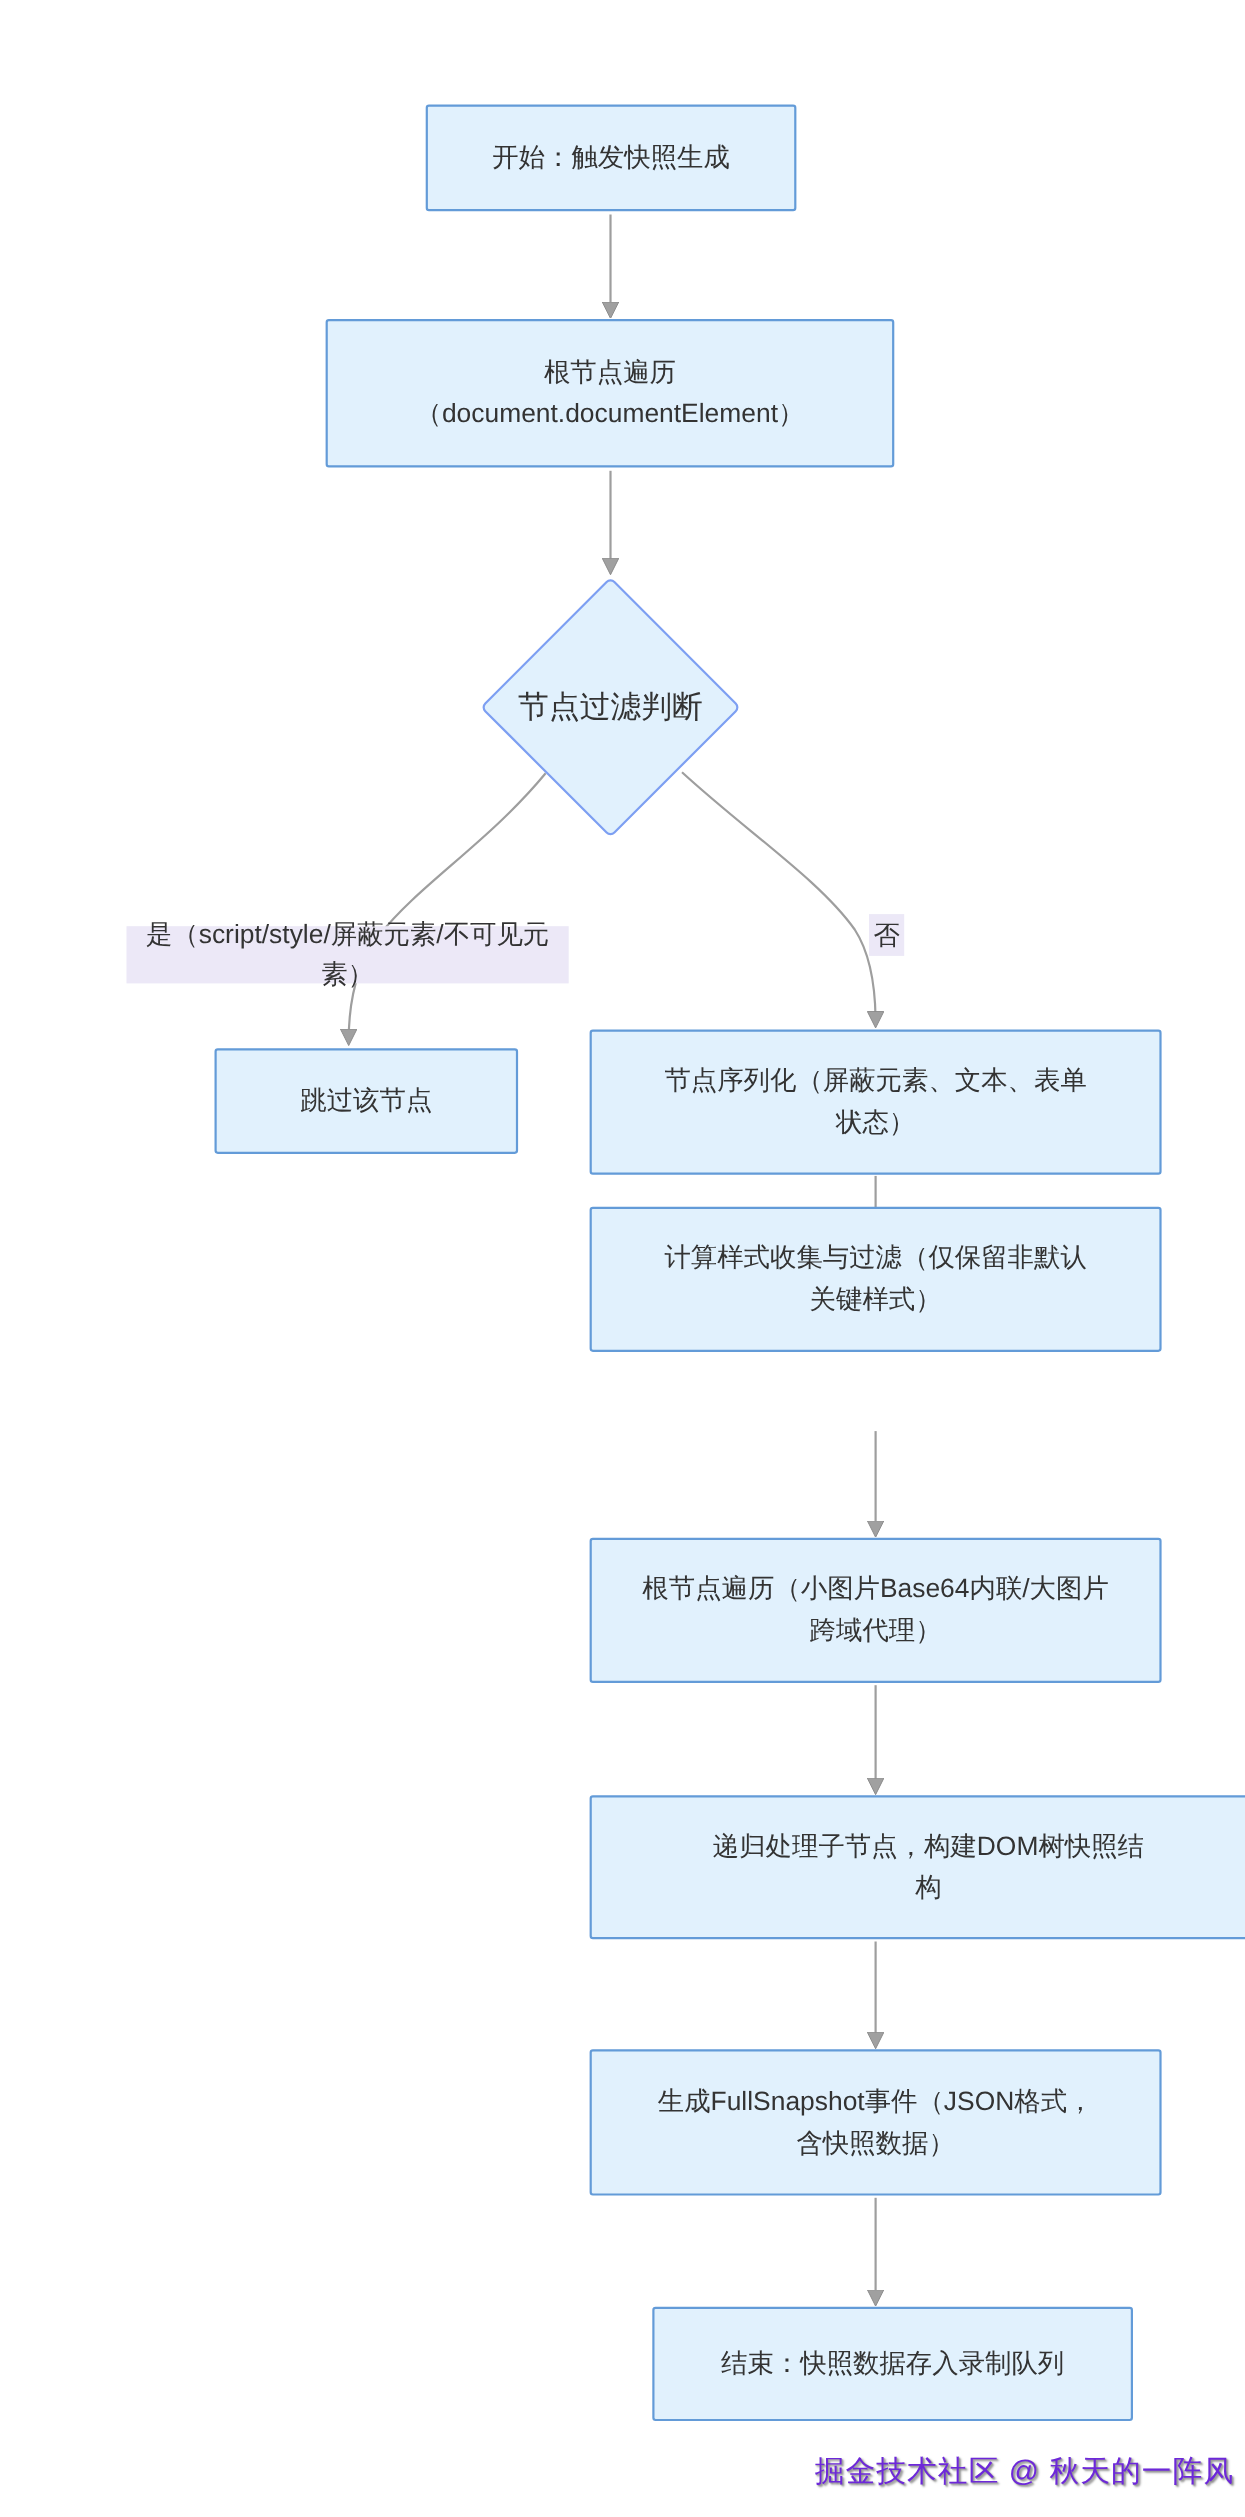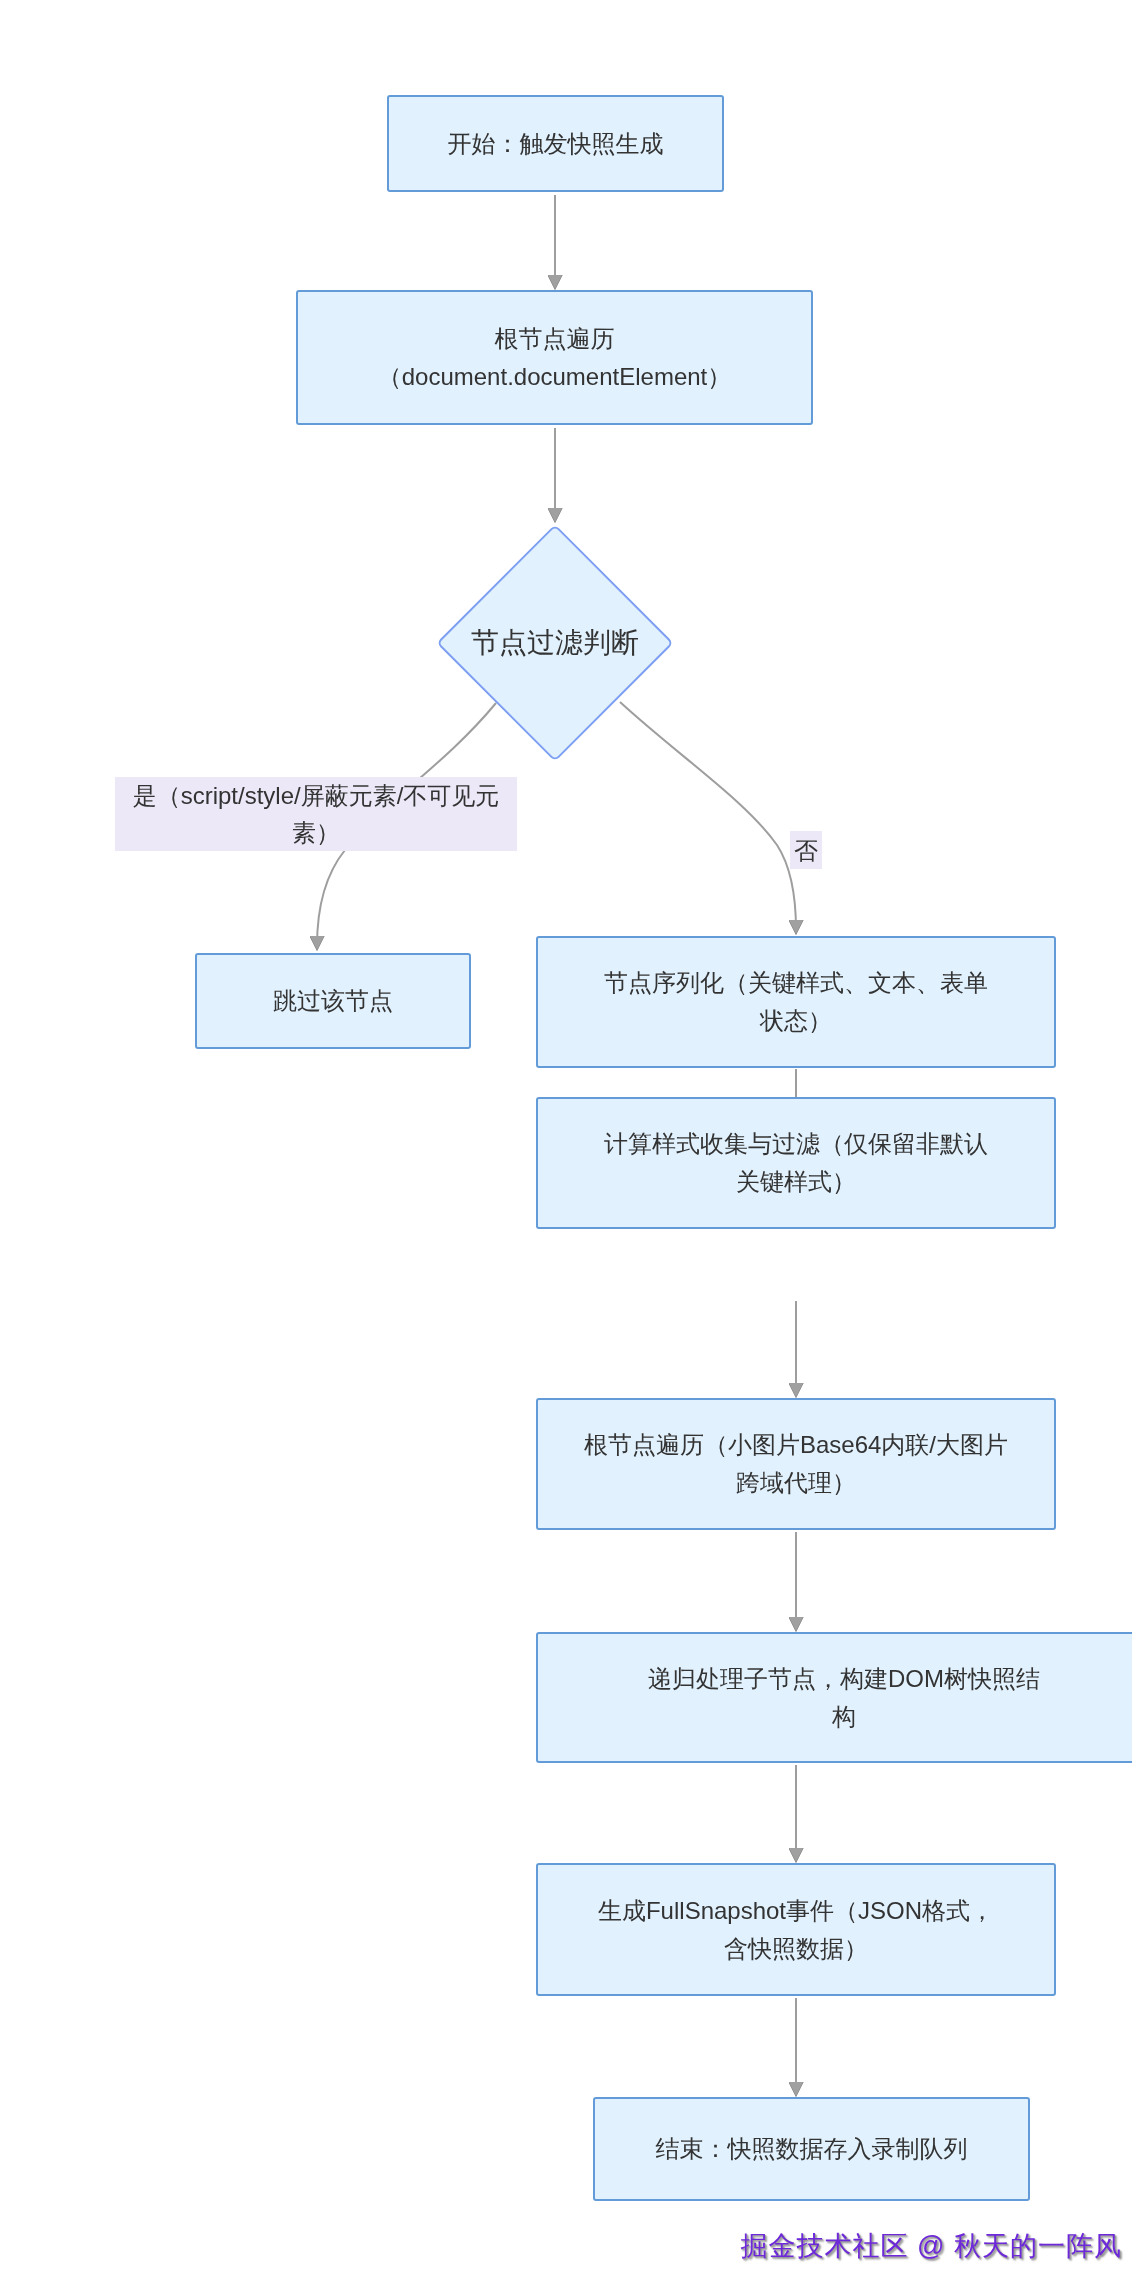--- a/index.html
+++ b/index.html
@@ -103,35 +103,35 @@
   <div class="node" style="left:276px; top:290px; width:517px; height:135px;">
     <span class="ln">根节点遍历</span>
     <span class="ln">（document.documentElement）</span>
   </div>
 
   <div class="diamond-shape" style="left:451px; top:559px; width:168px; height:168px;"></div>
   <div class="diamond-label" style="left:435px; top:624px; width:200px; height:38px;">
     <span class="ln">节点过滤判断</span>
   </div>
 
-  <div class="edge-label" style="left:95px; top:777px; width:402px; height:74px;">
+  <div class="edge-label" style="left:95px; top:842px; width:402px; height:52px;">
     <span class="ln">是（script/style/屏蔽元素/不可见元</span>
     <span class="ln">素）</span>
   </div>
 
   <div class="edge-label" style="left:770px; top:831px; width:32px; height:38px;">
     <span class="ln">否</span>
   </div>
 
   <div class="node" style="left:175px; top:953px; width:276px; height:96px;">
     <span class="ln">跳过该节点</span>
   </div>
 
   <div class="node" style="left:516px; top:936px; width:520px; height:132px;">
-    <span class="ln">节点序列化（关键样式、文本、表单</span>
+    <span class="ln">节点序列化（屏蔽元素、文本、表单</span>
     <span class="ln">状态）</span>
   </div>
 
   <div class="node" style="left:516px; top:1097px; width:520px; height:132px;">
     <span class="ln">计算样式收集与过滤（仅保留非默认</span>
     <span class="ln">关键样式）</span>
   </div>
 
   <div class="node" style="left:516px; top:1398px; width:520px; height:132px;">
     <span class="ln">根节点遍历（小图片Base64内联/大图片</span>

